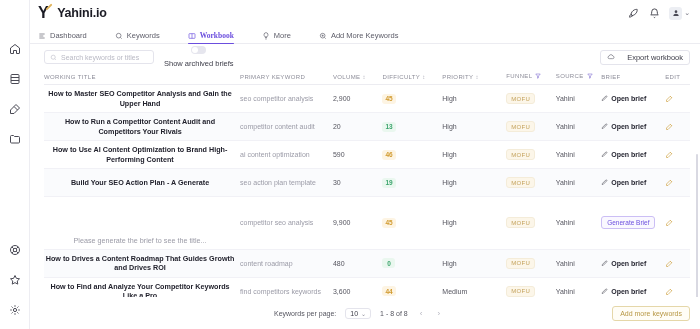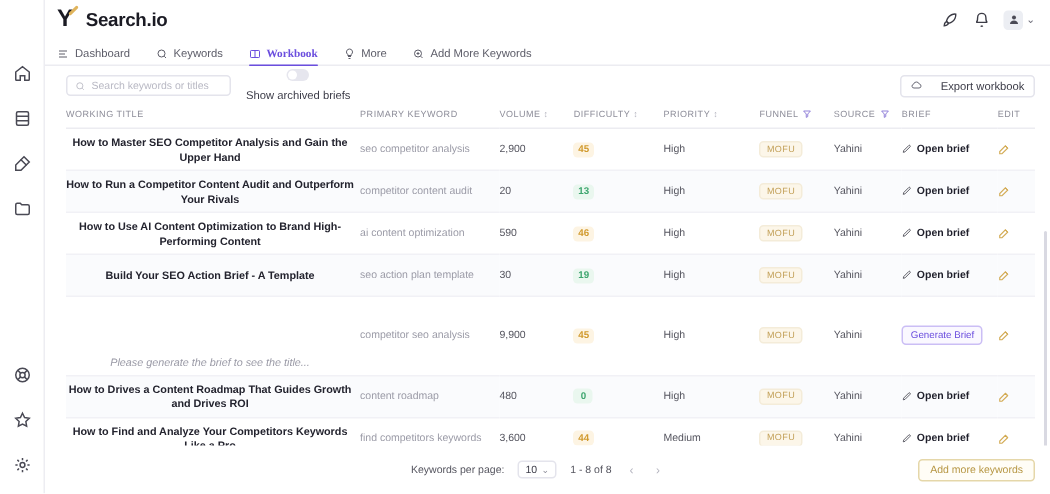--- a/index.html
+++ b/index.html
@@ -58,21 +58,21 @@
   .avatar {
     width: 13px; height: 13px; border-radius: 3px;
     background: #eceef3; display: flex; align-items: center; justify-content: center;
   }
   .avatar svg { width: 8px; height: 8px; color: #4a4a55; }
   .chev { font-size: 7px; color: #70707c; }
 
   
   .tabs {
     height: 18px; flex: 0 0 18px;
-    display: flex; align-items: flex-end; gap: 17px;
+    display: flex; align-items: flex-end; gap: 28px;
     padding: 0 0 0 8px;
     border-bottom: 1px solid #ececf1;
   }
   .tab {
     display: flex; align-items: center; gap: 4px;
     font-size: 7.5px; color: #5c5c68;
     padding-bottom: 3px; position: relative; white-space: nowrap;
   }
   .tab svg { width: 8px; height: 8px; }
   .tab.active { color: #6b4ede; font-weight: 700; font-family: Liberation Serif, serif; }
@@ -132,21 +132,21 @@
   .c-kw    { width: 90px; }
   .c-vol   { width: 48px; }
   .c-diff  { width: 58px; }
   .c-prio  { width: 62px; }
   .c-fun   { width: 48px; }
   .c-src   { width: 44px; }
   .c-brief { width: 62px; }
   .c-edit  { width: 24px; }
 
   .title-txt { font-size: 7.2px; font-weight: 700; color: #23232e; line-height: 1.35; text-align: center; }
-  .title-txt.placeholder { font-weight: 400; font-style: italic; color: #9a9aa6; margin-top: 36px; }
+  .title-txt.placeholder { font-weight: 400; color: #9a9aa6; margin-top: 36px; }
   .kw-txt { font-size: 7px; color: #9b9ba7; }
   .vol-txt { font-size: 7px; color: #55555f; }
   .prio-txt { font-size: 7px; color: #55555f; }
   .src-txt { font-size: 7px; color: #55555f; }
 
   .diff-badge {
     display: inline-block; min-width: 13px; text-align: center;
     font-size: 6.5px; font-weight: 700; padding: 1.5px 3px; border-radius: 3px;
   }
   .diff-hard { background: #fdf4e3; color: #d19a2e; }
@@ -249,21 +249,21 @@
   </nav>
 
   <div class="main">
 
     <header class="topbar">
       <div class="brand">
         <div class="brand-mark">
           <span>Y</span>
           <span class="pen"></span>
         </div>
-        <div class="brand-name">Search.io</div>
+        <div class="brand-name">Yahini.io</div>
       </div>
       <div class="topbar-right">
         <span class="top-ico">
           <svg viewBox="0 0 24 24" fill="none" stroke="currentColor" stroke-width="2">
               <path d="M5 15c-1.5 1.5-1.8 5-1.8 5s3.5-.3 5-1.8c.9-.9.9-2.3 0-3.2s-2.3-.9-3.2 0z"></path>
               <path d="M10.5 17.5L6.5 13.5c.8-3.3 3-7.5 7.5-9.5 3-1.3 6-1 6-1s.3 3-1 6c-2 4.5-6.2 6.7-9.5 7.5z"></path>
             </svg>
         </span>
         <span class="top-ico">
           <svg viewBox="0 0 24 24" fill="none" stroke="currentColor" stroke-width="2">
@@ -384,21 +384,21 @@
                 <span class="edit-ico">
                   <svg viewBox="0 0 24 24" fill="none" stroke="currentColor" stroke-width="2">
                     <path d="M4 20h4l10-10-4-4L4 16z"></path>
                     <path d="M14 6l4 4"></path>
                   </svg>
                 </span>
               </td>
             </tr>
             <tr>
               <td class="c-title">
-                <div class="title-txt">How to Run a Competitor Content Audit and Outperform Your Rivals</div>
+                <div class="title-txt">How to Run a Competitor Content Audit and Competitors Your Rivals</div>
               </td>
               <td class="c-kw"><span class="kw-txt">competitor content audit</span></td>
               <td class="c-vol"><span class="vol-txt">20</span></td>
               <td class="c-diff"><span class="diff-badge diff-easy">13</span></td>
               <td class="c-prio"><span class="prio-txt">High</span></td>
               <td class="c-fun"><span class="funnel-badge">MOFU</span></td>
               <td class="c-src"><span class="src-txt">Yahini</span></td>
               <td class="c-brief">
                 <span class="brief-link">
                   <span style="display:flex">
@@ -442,21 +442,21 @@
                 <span class="edit-ico">
                   <svg viewBox="0 0 24 24" fill="none" stroke="currentColor" stroke-width="2">
                     <path d="M4 20h4l10-10-4-4L4 16z"></path>
                     <path d="M14 6l4 4"></path>
                   </svg>
                 </span>
               </td>
             </tr>
             <tr>
               <td class="c-title">
-                <div class="title-txt">Build Your SEO Action Brief - A Template</div>
+                <div class="title-txt">Build Your SEO Action Plan - A Generate</div>
               </td>
               <td class="c-kw"><span class="kw-txt">seo action plan template</span></td>
               <td class="c-vol"><span class="vol-txt">30</span></td>
               <td class="c-diff"><span class="diff-badge diff-easy">19</span></td>
               <td class="c-prio"><span class="prio-txt">High</span></td>
               <td class="c-fun"><span class="funnel-badge">MOFU</span></td>
               <td class="c-src"><span class="src-txt">Yahini</span></td>
               <td class="c-brief">
                 <span class="brief-link">
                   <span style="display:flex">
@@ -520,21 +520,21 @@
                 <span class="edit-ico">
                   <svg viewBox="0 0 24 24" fill="none" stroke="currentColor" stroke-width="2">
                     <path d="M4 20h4l10-10-4-4L4 16z"></path>
                     <path d="M14 6l4 4"></path>
                   </svg>
                 </span>
               </td>
             </tr>
             <tr>
               <td class="c-title">
-                <div class="title-txt">How to Find and Analyze Your Competitors Keywords Like a Pro</div>
+                <div class="title-txt">How to Find and Analyze Your Competitor Keywords Like a Pro</div>
               </td>
               <td class="c-kw"><span class="kw-txt">find competitors keywords</span></td>
               <td class="c-vol"><span class="vol-txt">3,600</span></td>
               <td class="c-diff"><span class="diff-badge diff-hard">44</span></td>
               <td class="c-prio"><span class="prio-txt">Medium</span></td>
               <td class="c-fun"><span class="funnel-badge">MOFU</span></td>
               <td class="c-src"><span class="src-txt">Yahini</span></td>
               <td class="c-brief">
                 <span class="brief-link">
                   <span style="display:flex">

